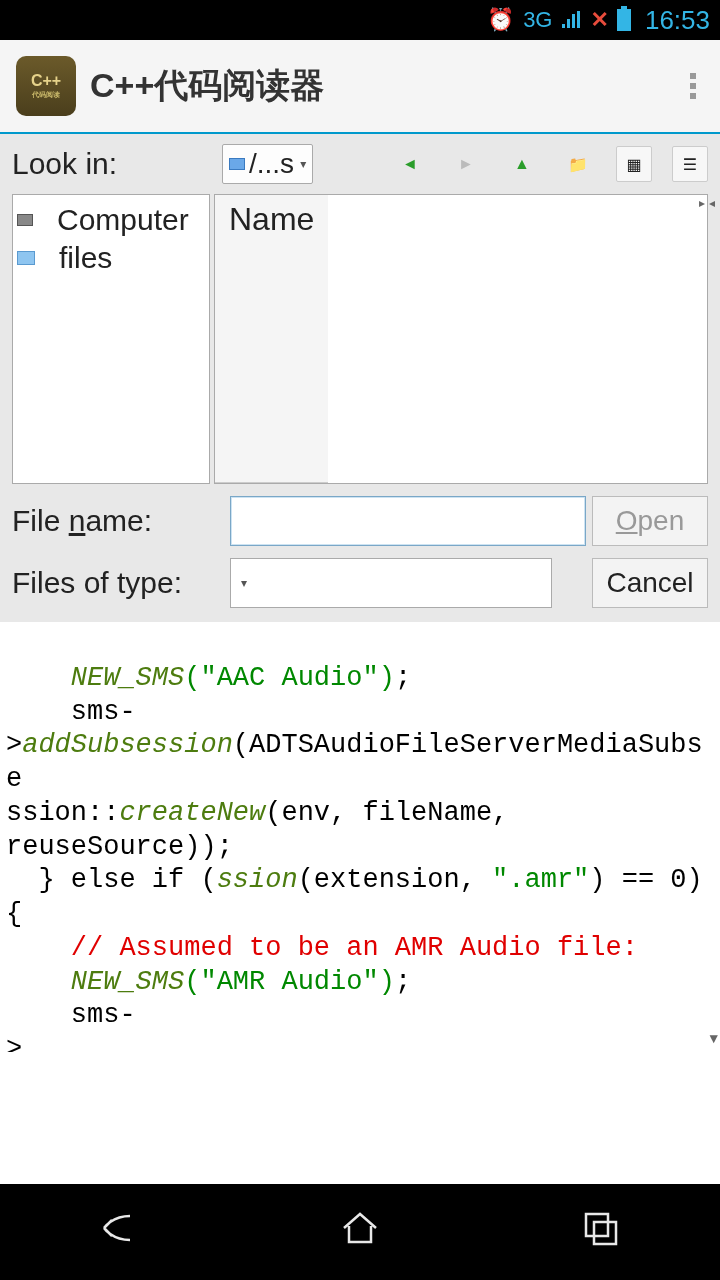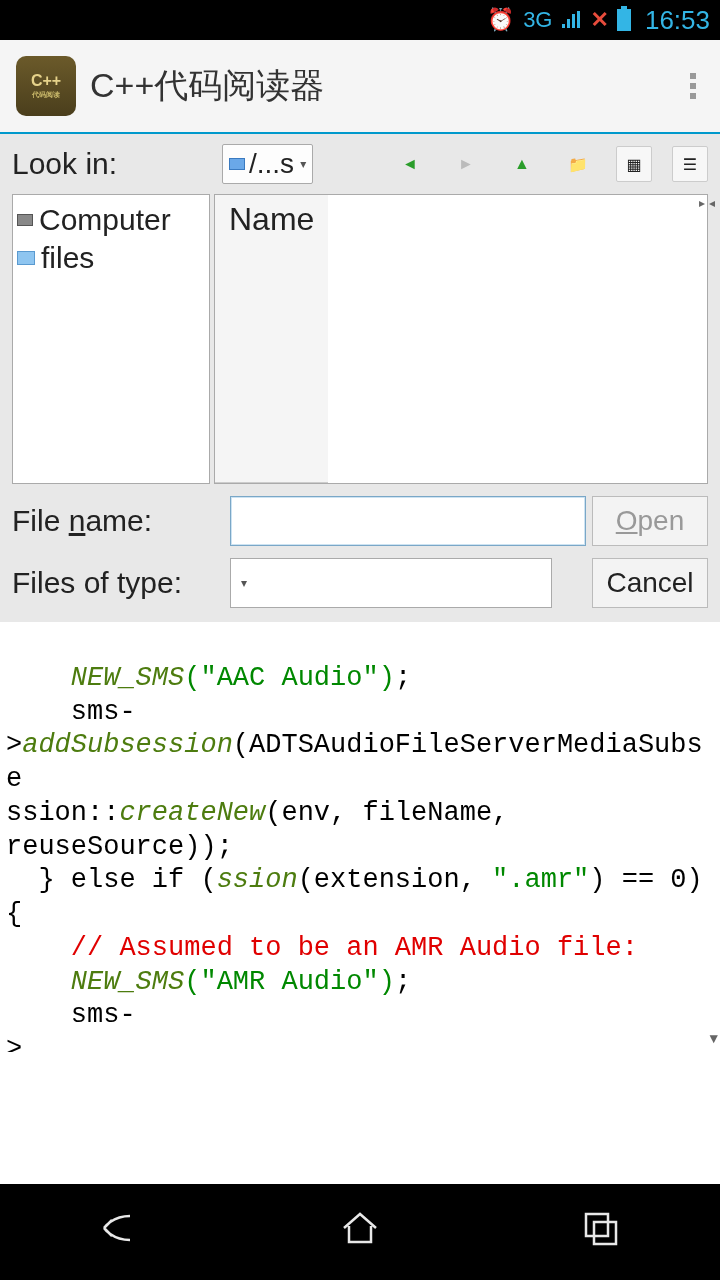--- a/index.html
+++ b/index.html
@@ -45,21 +45,21 @@
   display: flex;
   flex-direction: column;
   align-items: center;
   justify-content: center;
   color: #e6d28a;
   font-size: 16px;
   font-weight: bold;
   margin-right: 14px;
 }
 .app-icon small { font-size: 7px; color: #c9b86a; }
-.app-title { font-size: 34px; color: #333; flex: 1; }
+.app-title { font-size: 34px; color: #333; flex: 1; font-weight: bold; }
 .menu-dots { display: flex; flex-direction: column; gap: 4px; padding: 8px; }
 .menu-dots i { width: 6px; height: 6px; background: #999; display: block; }
 
 .content {
   background: #fff;
   height: calc(1280px - 40px - 94px - 96px);
   overflow: hidden;
 }
 
 .file-dialog {
@@ -98,21 +98,21 @@
 .nav-btn.plain { border: none; background: transparent; }
 
 .panes { display: flex; gap: 4px; height: 290px; }
 .tree-pane {
   width: 198px;
   background: #fff;
   border: 1px solid #aaa;
   padding: 6px 4px;
   font-size: 30px;
 }
-.tree-item { display: flex; align-items: center; gap: 6px; padding: 2px 0; }
+.tree-item { display: flex; align-items: center; gap: 24px; padding: 2px 0; }
 .comp-icon { width: 16px; height: 12px; background: #888; border:1px solid #555; display:inline-block; }
 .fold-icon { width: 18px; height: 14px; background: #8ec5f0; border:1px solid #5a9ad0; display:inline-block; }
 
 .list-pane {
   flex: 1;
   background: #fff;
   border: 1px solid #aaa;
   display: flex;
   flex-direction: row;
 }

